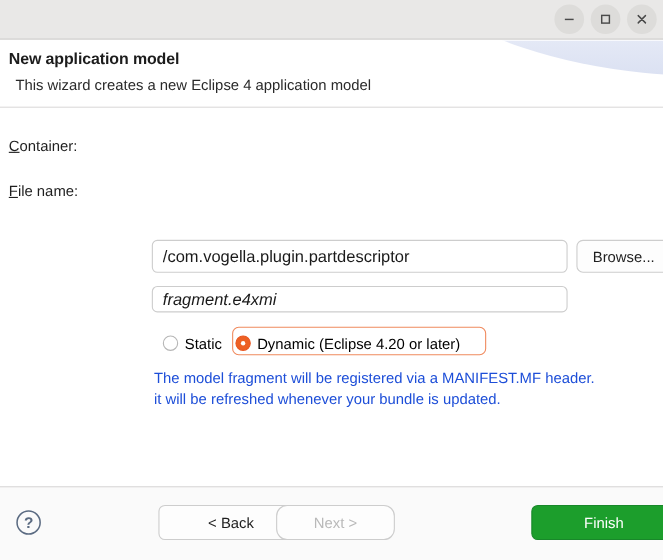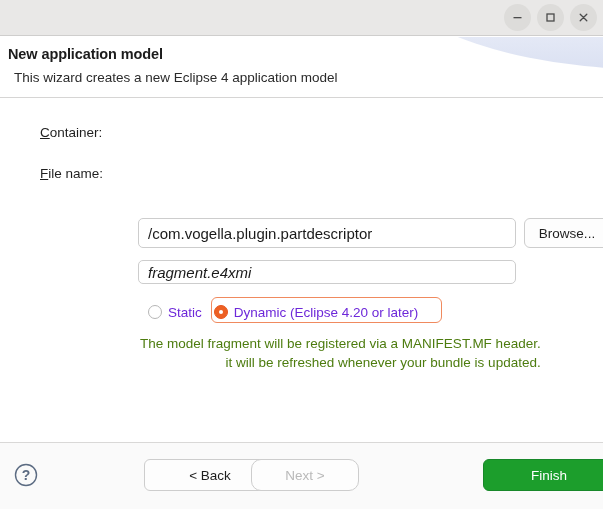--- a/index.html
+++ b/index.html
@@ -93,21 +93,20 @@
     left: 0; top: 98px;
     width: 603px;
     height: 344px;
     background: #ffffff;
   }
   .field-label {
     position: absolute;
     font-size: 13.5px;
     color: #1f1f1f;
     white-space: nowrap;
-    margin-left: 32px;
   }
   .field-label .mn {
     text-decoration: underline;
   }
   .text-input {
     position: absolute;
     box-sizing: border-box;
     background: #ffffff;
     border: 1px solid #cdcdcd;
     border-radius: 5px;
@@ -172,21 +171,21 @@
   .radio-opt.checked .radio-mark::after {
     content: "";
     position: absolute;
     left: 4px; top: 4px;
     width: 4px; height: 4px;
     border-radius: 50%;
     background: #ffffff;
   }
   .radio-text {
     font-size: 13.5px;
-    color: #6d28d9;
+    color: #000000;
     margin-left: 6px;
     white-space: nowrap;
   }
   .focus-ring {
     position: absolute;
     left: 211px;
     top: 199px;
     width: 231px;
     height: 26px;
     border: 1.5px solid #f08a5e;
@@ -194,23 +193,22 @@
     box-sizing: border-box;
     pointer-events: none;
   }
 
   .hint-text {
     position: absolute;
     left: 140px;
     top: 236px;
     font-size: 13.5px;
     line-height: 19px;
-    color: #4d7c0f;
+    color: #1d4ed8;
     white-space: pre-line;
-    text-align: right;
   }
 
   
   .footer {
     position: absolute;
     left: 0; top: 442px;
     width: 603px;
     height: 67px;
     background: #fafafa;
     border-top: 1px solid #d9d8d7;

